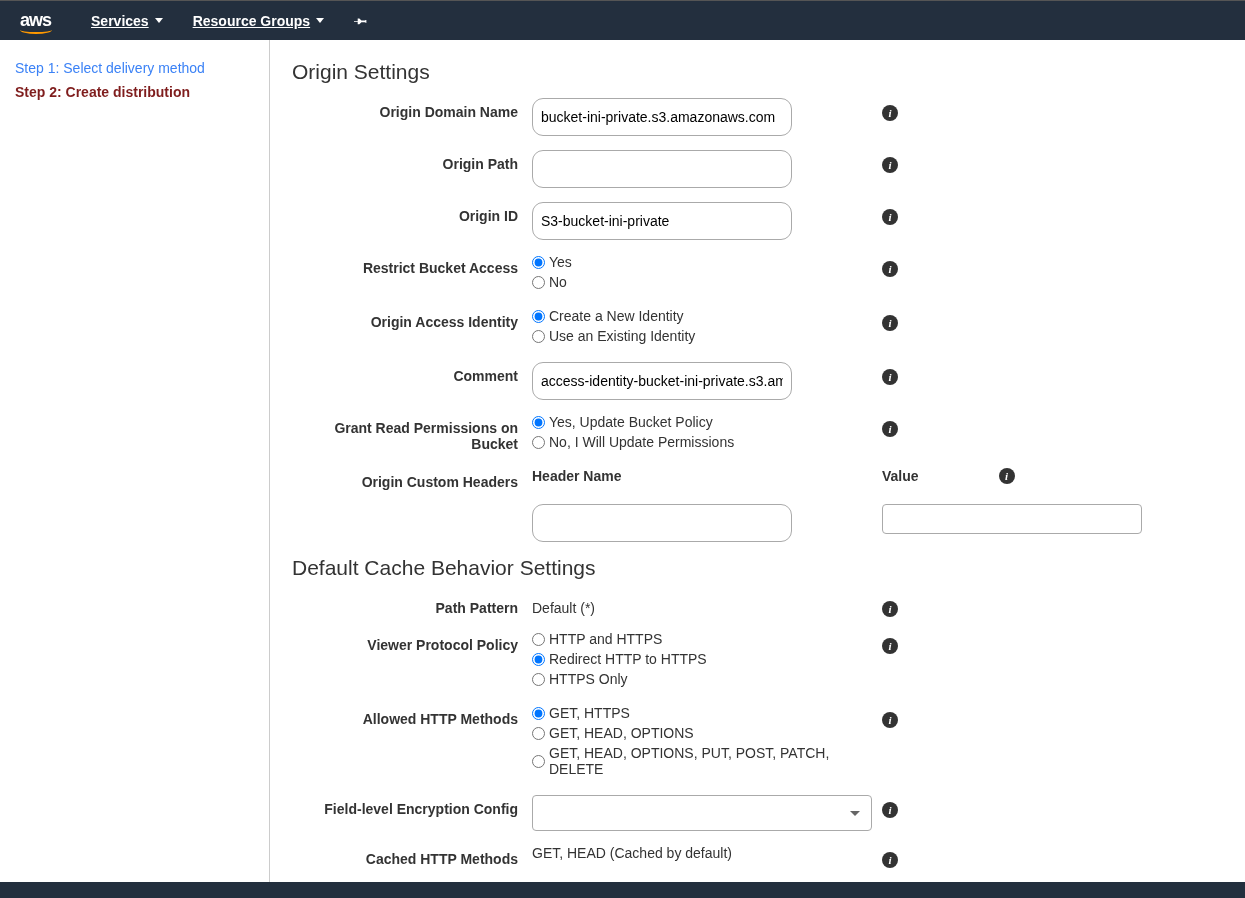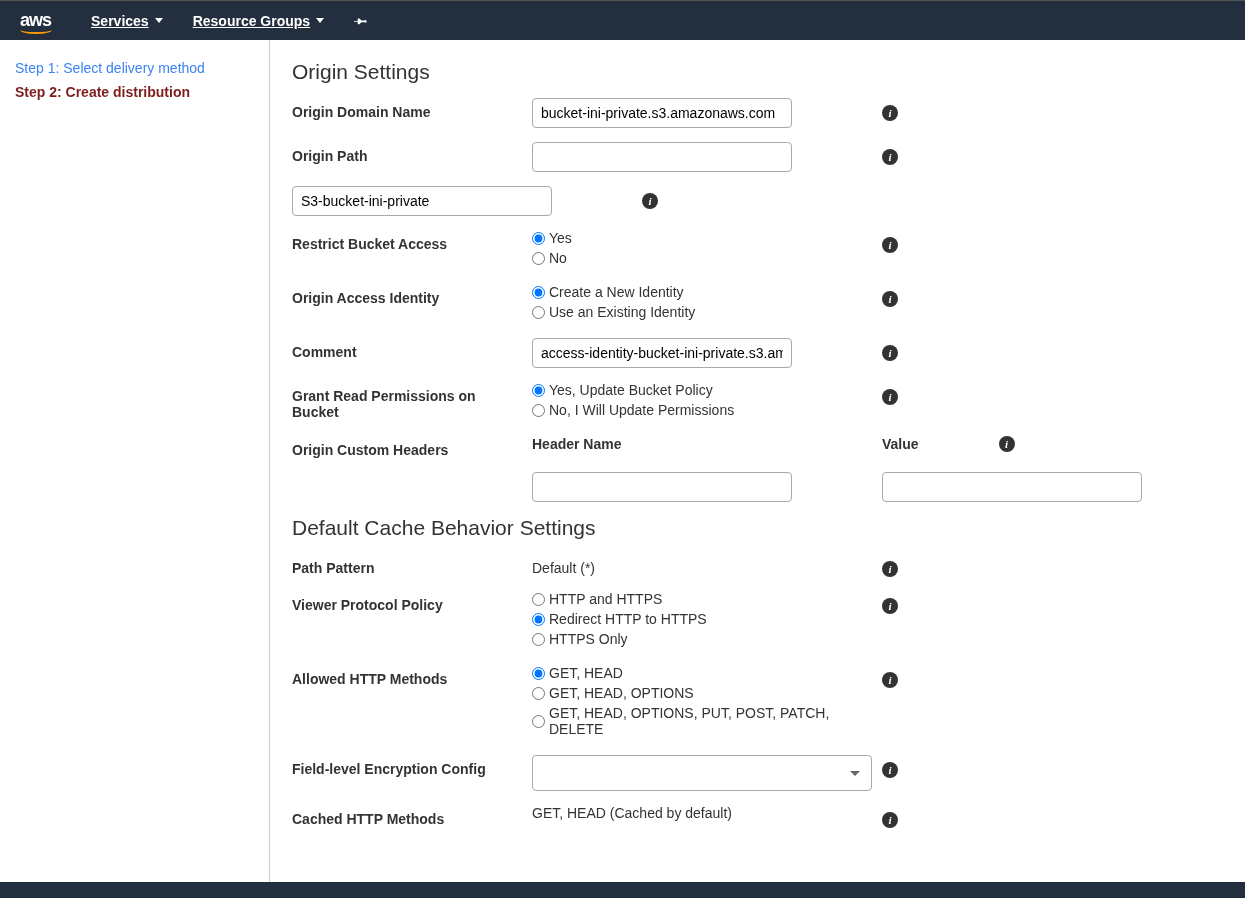--- a/index.html
+++ b/index.html
@@ -81,35 +81,36 @@
     }
     h1 { font-size: 28px; font-weight: normal; margin-bottom: 10px; }
     h2 { font-size: 21px; font-weight: normal; margin: 8px 0 14px 0; }
     .form-row {
       display: flex;
       align-items: flex-start;
       margin-bottom: 14px;
     }
     .form-label {
       width: 240px;
+      text-align: right;
       font-weight: bold;
       font-size: 14px;
       padding-right: 14px;
       padding-top: 6px;
       flex-shrink: 0;
     }
     .form-field {
       width: 350px;
       flex-shrink: 0;
     }
     .text-input {
       width: 260px;
-      height: 30px;
+      height: 38px;
       border: 1px solid #aaa;
-      border-radius: 4px;
+      border-radius: 11px;
       padding: 4px 8px;
       font-size: 14px;
     }
     .select-input {
       width: 340px;
       height: 36px;
       border: 1px solid #aaa;
       border-radius: 4px;
       padding: 4px 8px;
       font-size: 14px;
@@ -217,20 +218,21 @@
 
     <div class="form-row">
       <div class="form-label">Origin Path</div>
       <div class="form-field">
         <input type="text" class="text-input" value="" style="">
       </div>
       <div class="info-col"><span class="info-icon">i</span></div>
     </div>
 
     <div class="form-row">
+      <div class="form-label">Origin ID</div>
       <div class="form-field">
         <input type="text" class="text-input" value="S3-bucket-ini-private" style="">
       </div>
       <div class="info-col"><span class="info-icon">i</span></div>
     </div>
 
     <div class="form-row">
       <div class="form-label">Restrict Bucket Access</div>
       <div class="form-field">
         <div class="radio-line">
@@ -332,21 +334,21 @@
         </div>
       </div>
       <div class="info-col"><span class="info-icon">i</span></div>
     </div>
 
     <div class="form-row">
       <div class="form-label">Allowed HTTP Methods</div>
       <div class="form-field">
         <div class="radio-line">
           <input type="radio" name="ahm" checked="" style="">
-          <span>GET, HEAD</span>
+          <span>GET, HTTPS</span>
         </div>
         <div class="radio-line">
           <input type="radio" name="ahm" style="">
           <span>GET, HEAD, OPTIONS</span>
         </div>
         <div class="radio-line">
           <input type="radio" name="ahm" style="">
           <span>GET, HEAD, OPTIONS, PUT, POST, PATCH, DELETE</span>
         </div>
       </div>

